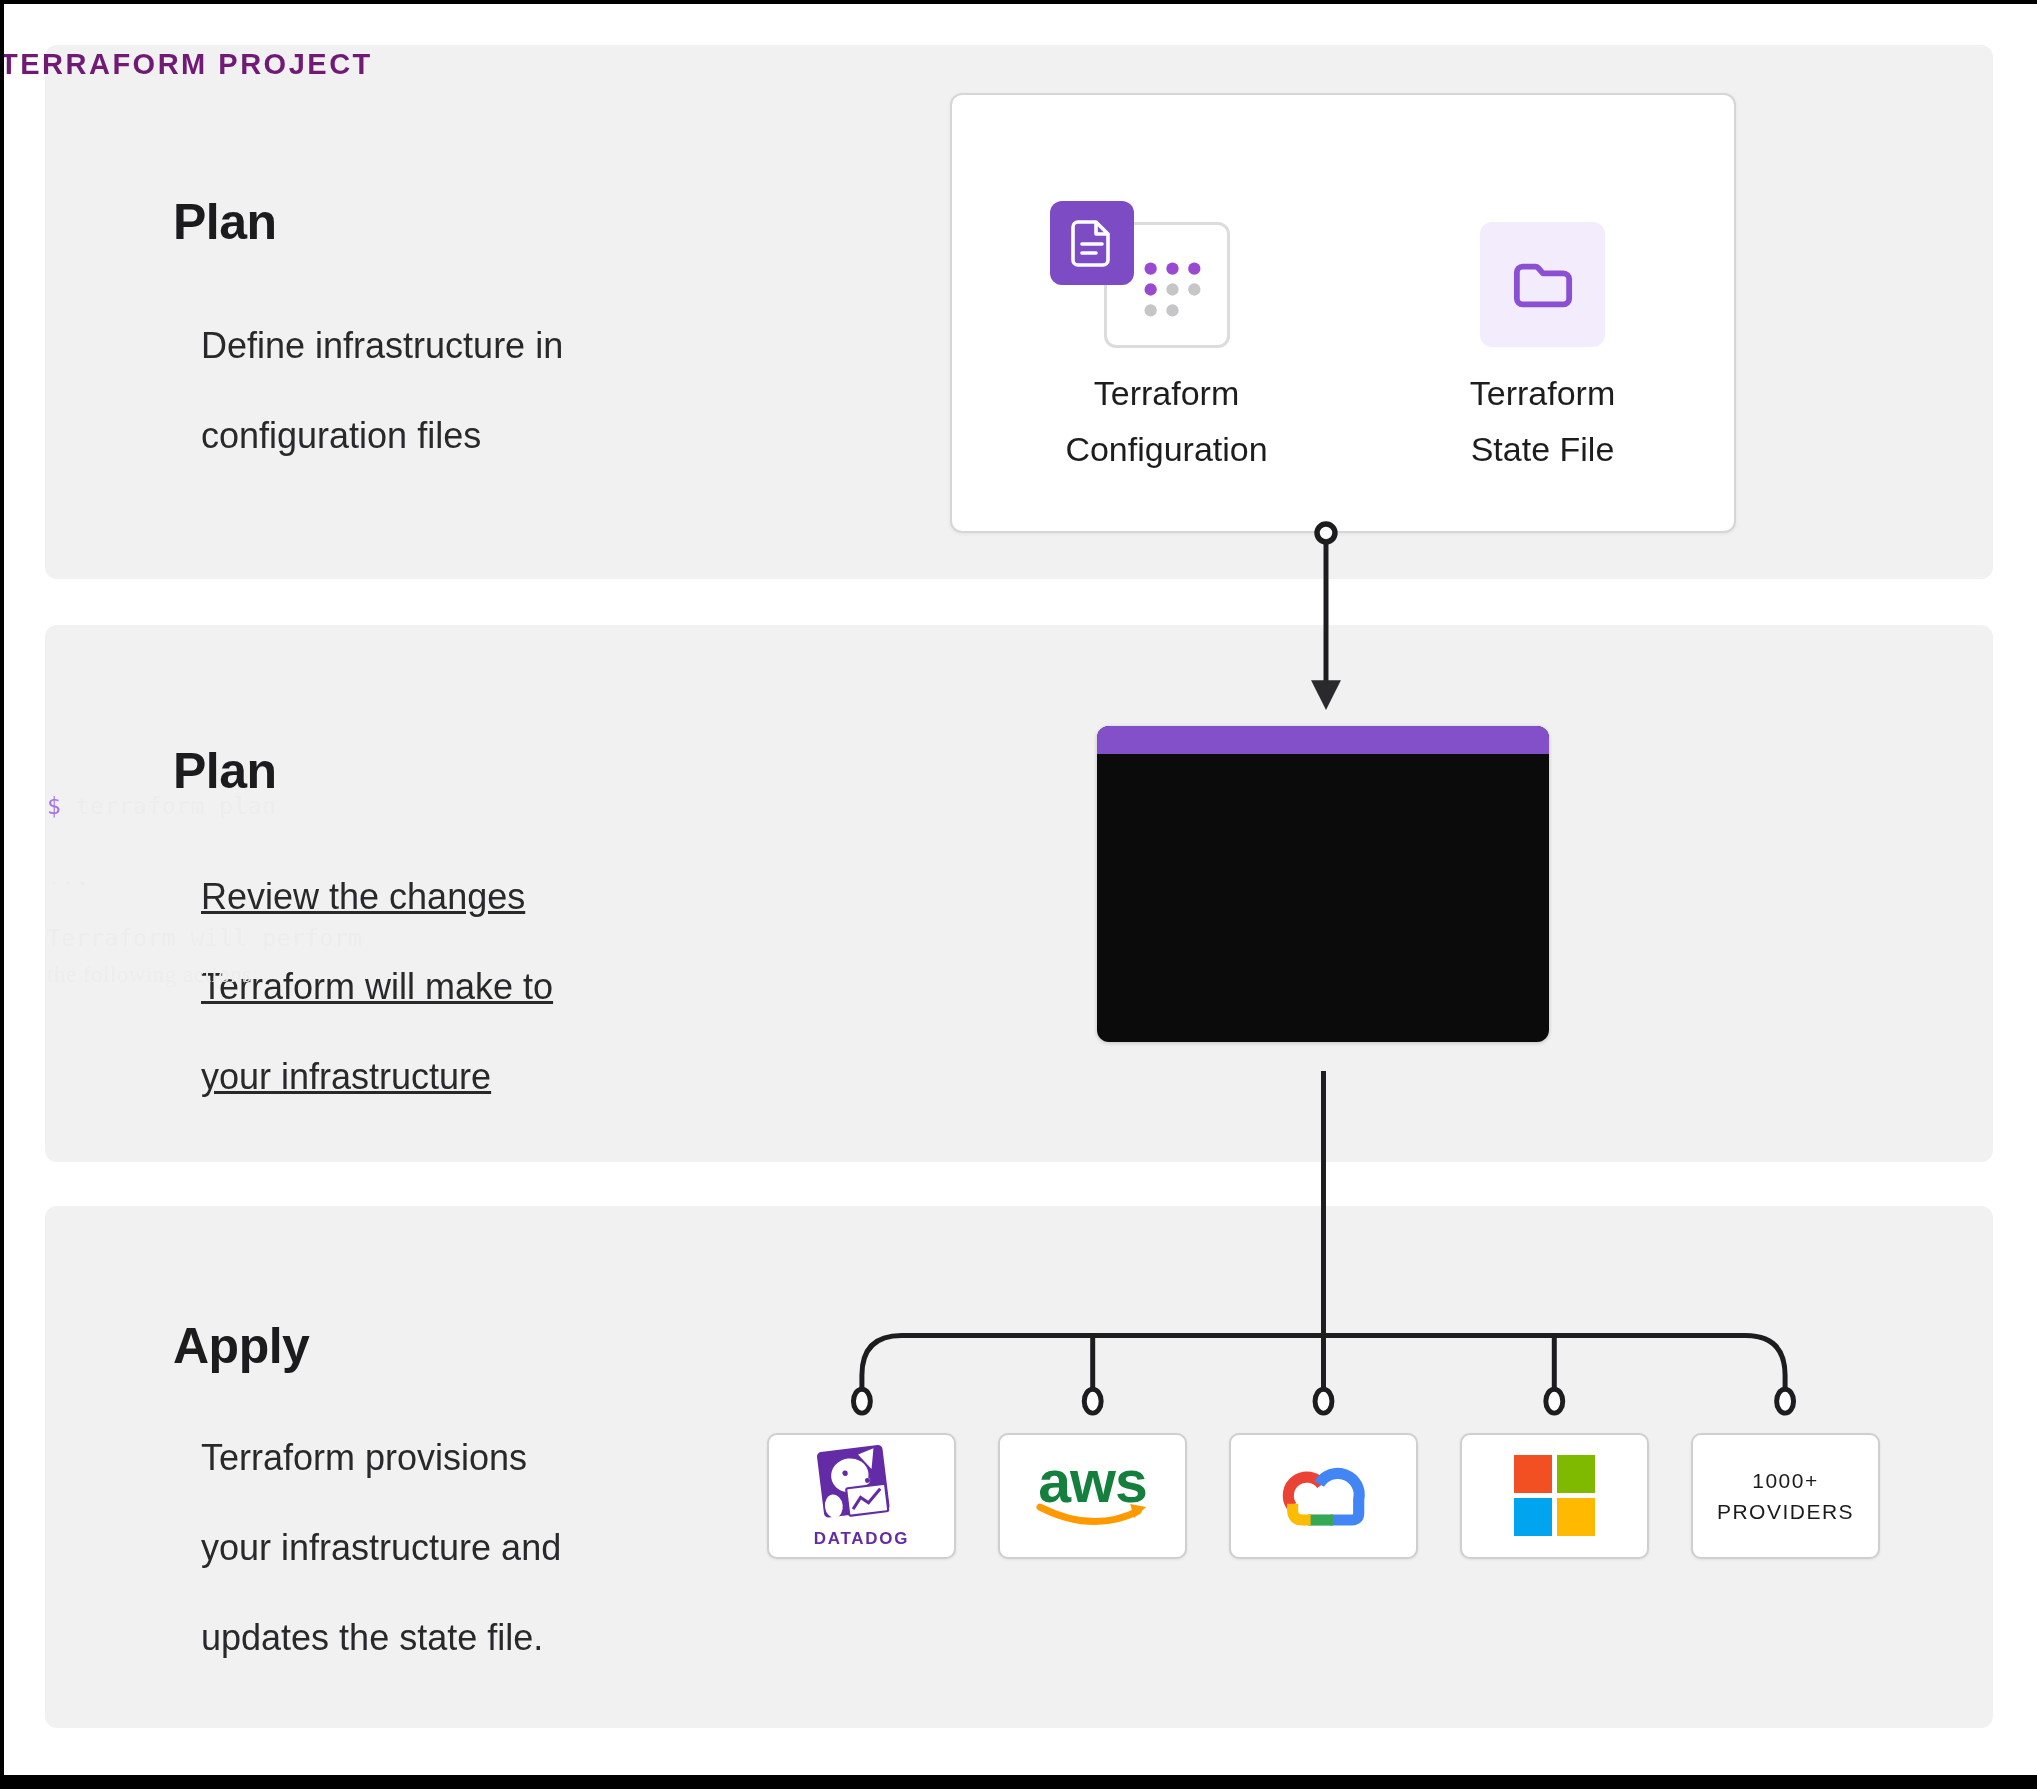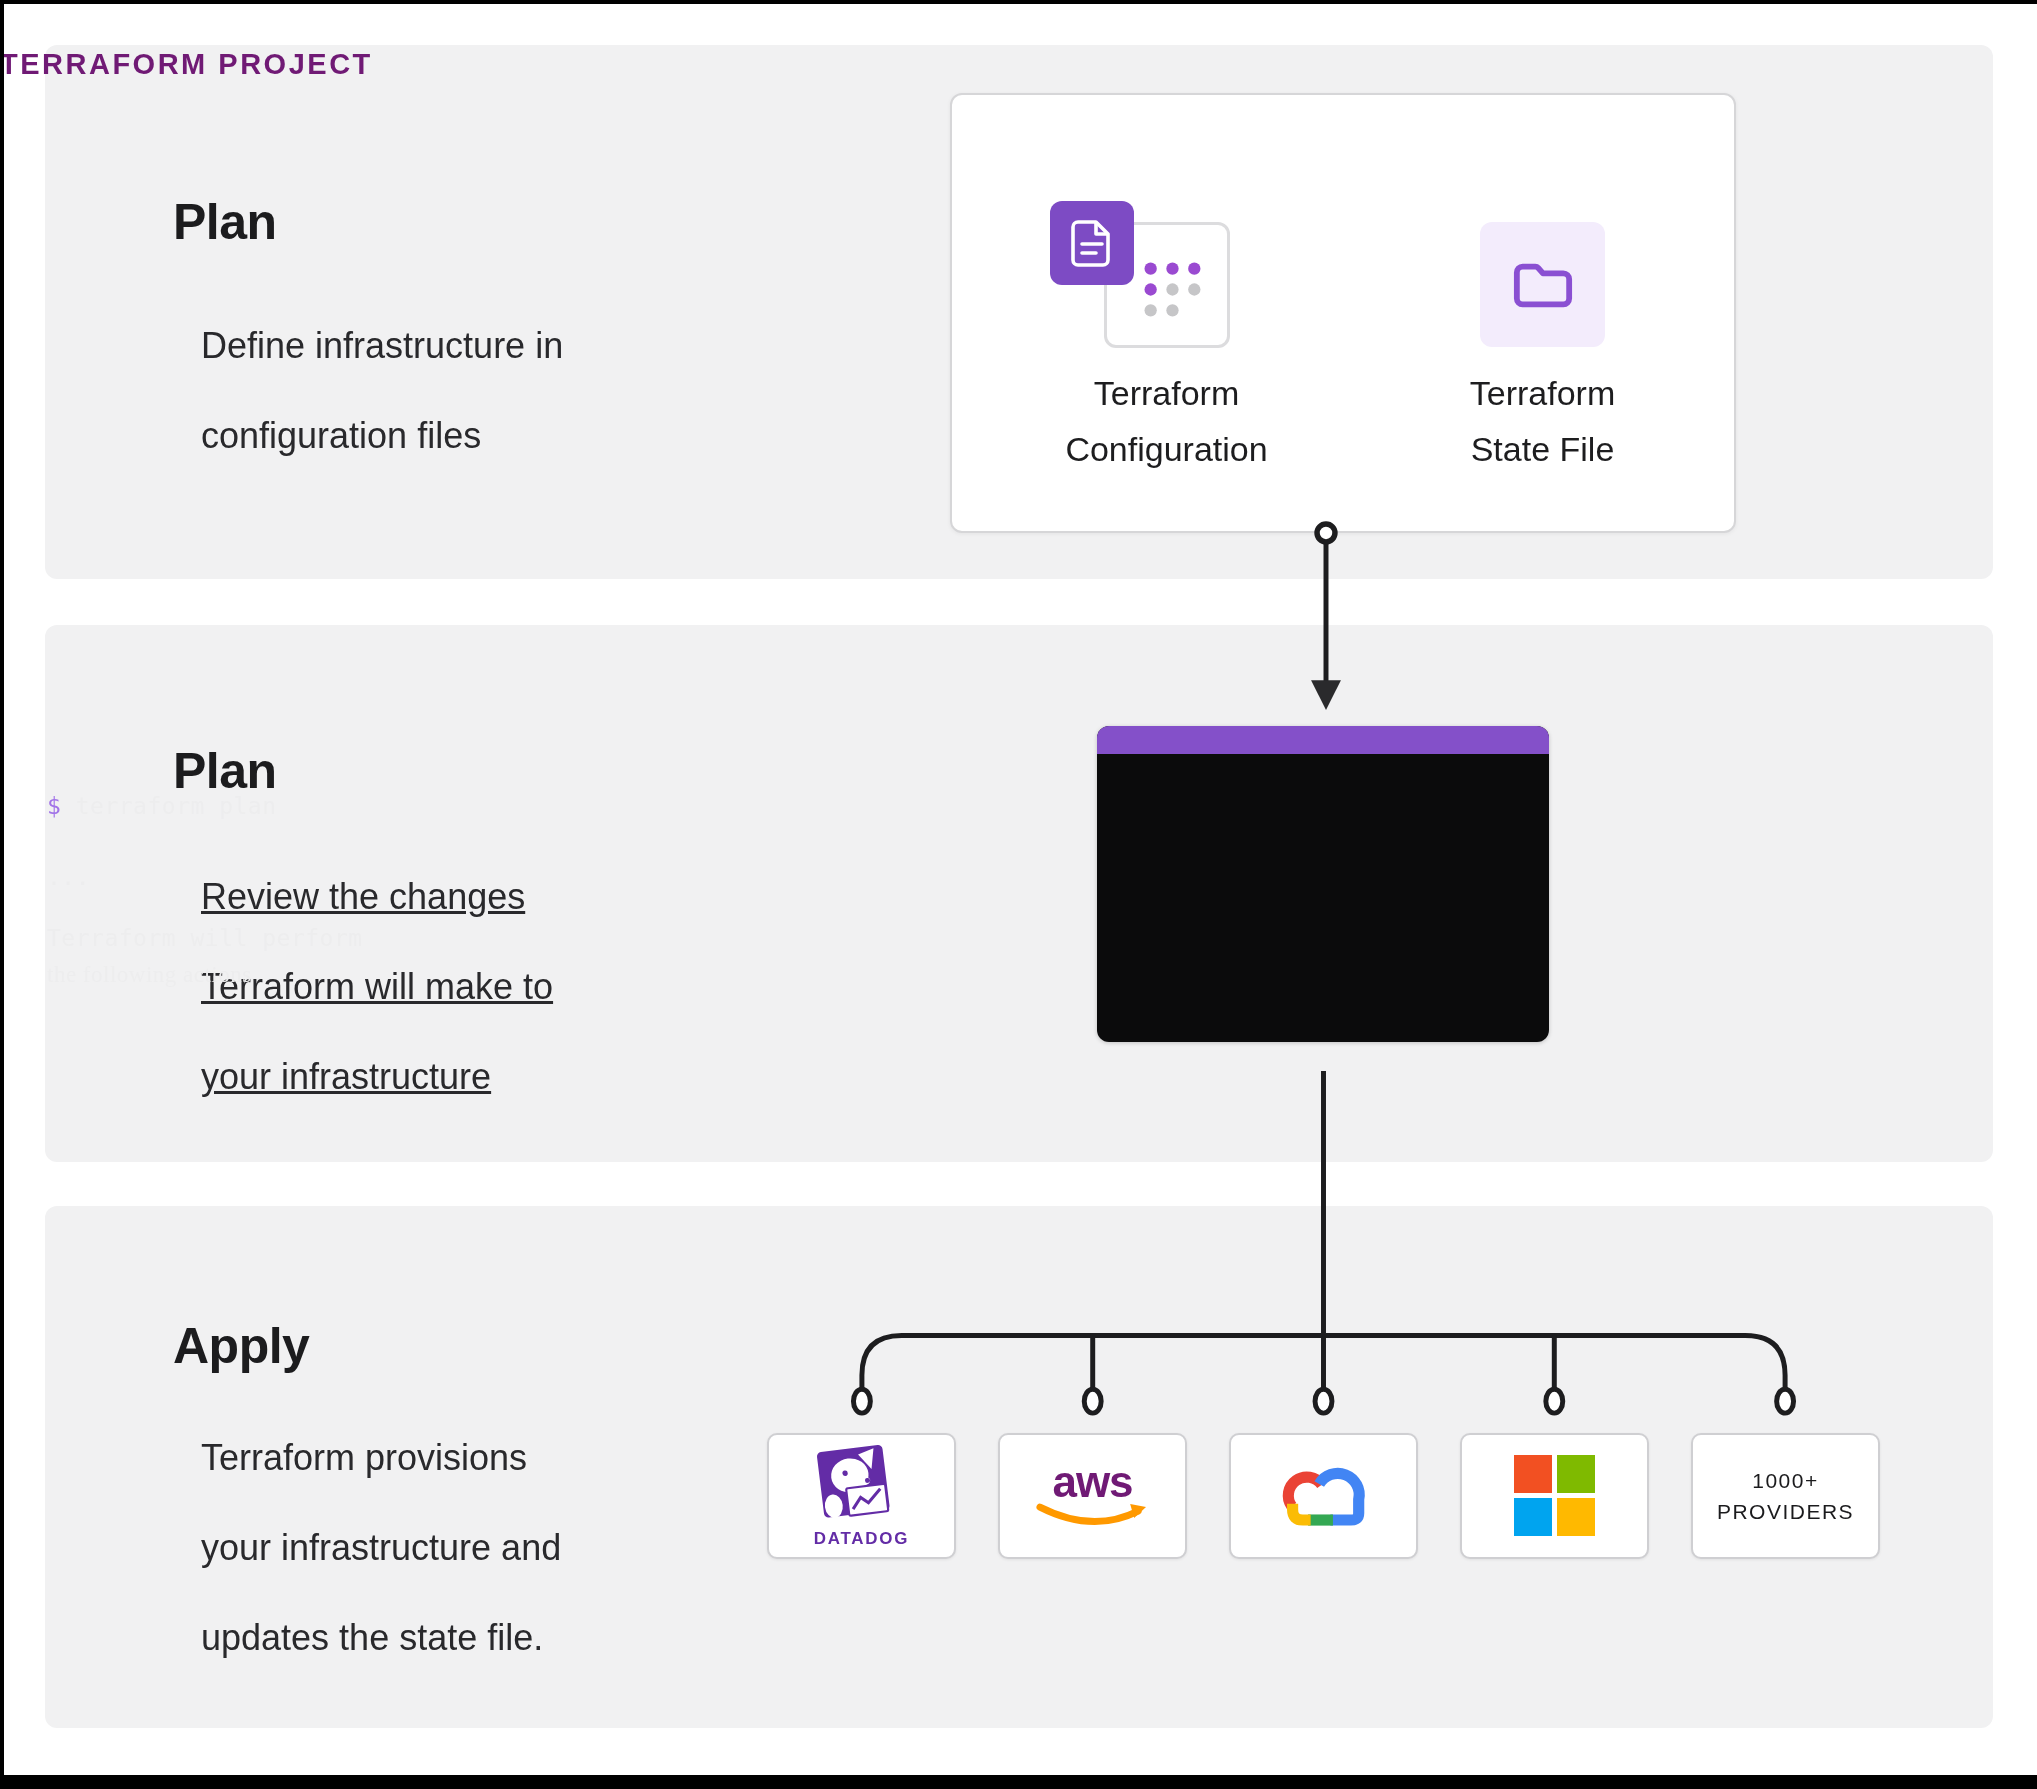--- a/index.html
+++ b/index.html
@@ -50,21 +50,21 @@
   .prompt{color:#a274e8;}
 
   svg.overlay{position:absolute;overflow:visible;}
 
   
   .provider-card{position:absolute;top:1433px;width:189px;height:126px;background:#fff;
     border:2px solid #cfcfd2;border-radius:10px;box-sizing:border-box;
     display:flex;flex-direction:column;align-items:center;justify-content:center;
     box-shadow:0 1px 3px rgba(0,0,0,.07);}
   .pc-1{left:767px;} .pc-2{left:998px;} .pc-3{left:1229px;} .pc-4{left:1460px;} .pc-5{left:1691px;}
-  .aws-word{font-size:44px;font-weight:700;color:#701a75;letter-spacing:-1px;line-height:40px;}
+  .aws-word{font-size:59px;font-weight:700;color:#15803d;letter-spacing:-1px;line-height:40px;}
   .more-lines{font-size:21px;font-weight:500;letter-spacing:1.5px;color:#1b1b1d;
     text-align:center;line-height:31px;}
   .more-lines span{display:block;}
 </style>
 </head>
 <body>
 
 <div class="canvas">
 
   <div class="section sec-write"></div>

